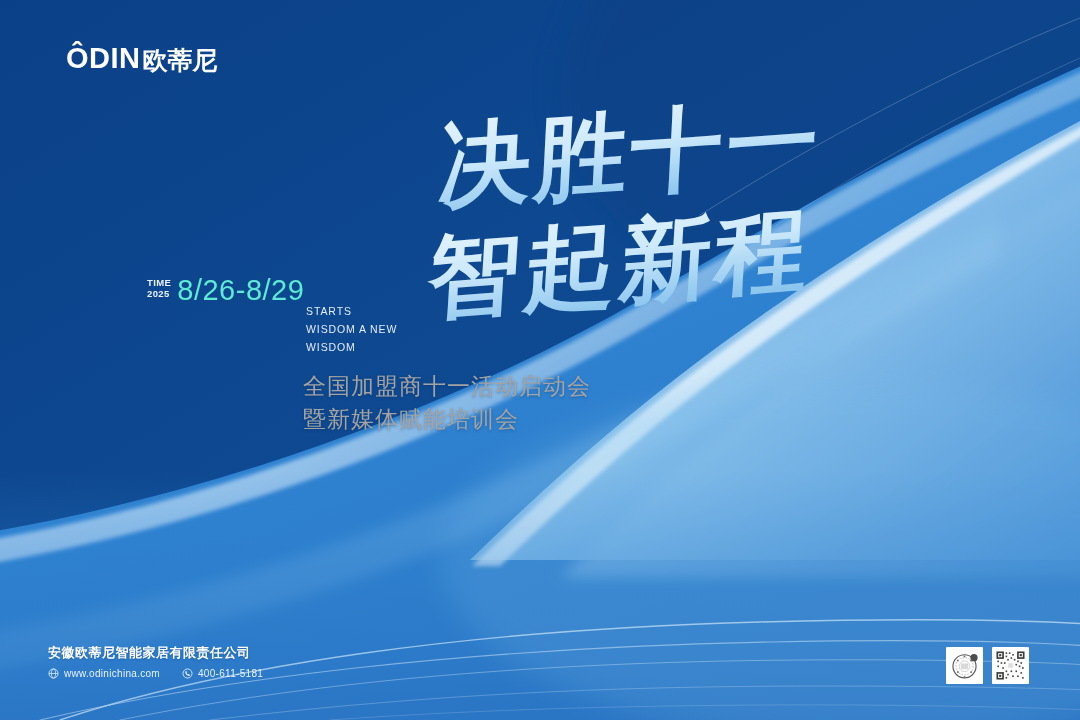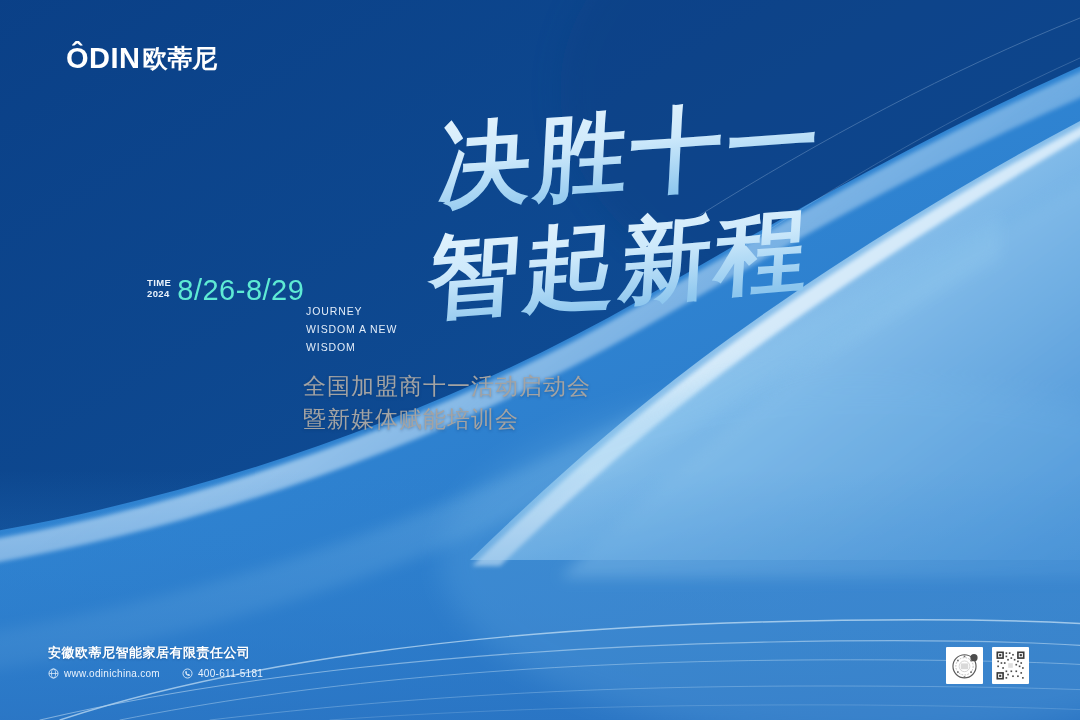--- a/index.html
+++ b/index.html
@@ -10,21 +10,21 @@
     overflow:hidden;
     background:#0d478e;
     font-family:"Liberation Sans","DejaVu Sans",sans-serif;
     -webkit-font-smoothing:antialiased;
   }
   .bg-svg{position:absolute;inset:0;width:1080px;height:720px;display:block;}
 
   
   .logo{
     position:absolute;left:66px;top:44px;
-    display:flex;align-items:center;gap:2px;
+    display:flex;align-items:flex-end;gap:2px;
     color:#ffffff;
     z-index:20;
   }
   .logo-mark{
     font-size:29px;font-weight:bold;letter-spacing:.5px;
     line-height:1;font-family:"Liberation Sans",sans-serif;
   }
   .logo-cn{
     font-size:25px;font-weight:bold;letter-spacing:0px;line-height:1;
     margin-left:0;
@@ -205,27 +205,27 @@
       </g>
       <g>
         <text class="calli-line" x="14" y="196" font-size="92" letter-spacing="4" transform="rotate(-4.5 14 196) skewX(-8)">智起新程</text>
       </g>
     </svg>
   </div>
 
   <div class="date-block">
     <span class="date-kicker">
       <span>TIME</span>
-      <span>2024</span>
+      <span>2025</span>
     </span>
     <span class="date-main">8/26-8/29</span>
   </div>
 
   <div class="tagline">
-    <div>JOURNEY</div>
+    <div>STARTS</div>
     <div>WISDOM A NEW</div>
     <div>WISDOM</div>
   </div>
 
   <div class="subtitle">
     <div>全国加盟商十一活动启动会</div>
     <div>暨新媒体赋能培训会</div>
   </div>
 
   <div class="footer">

